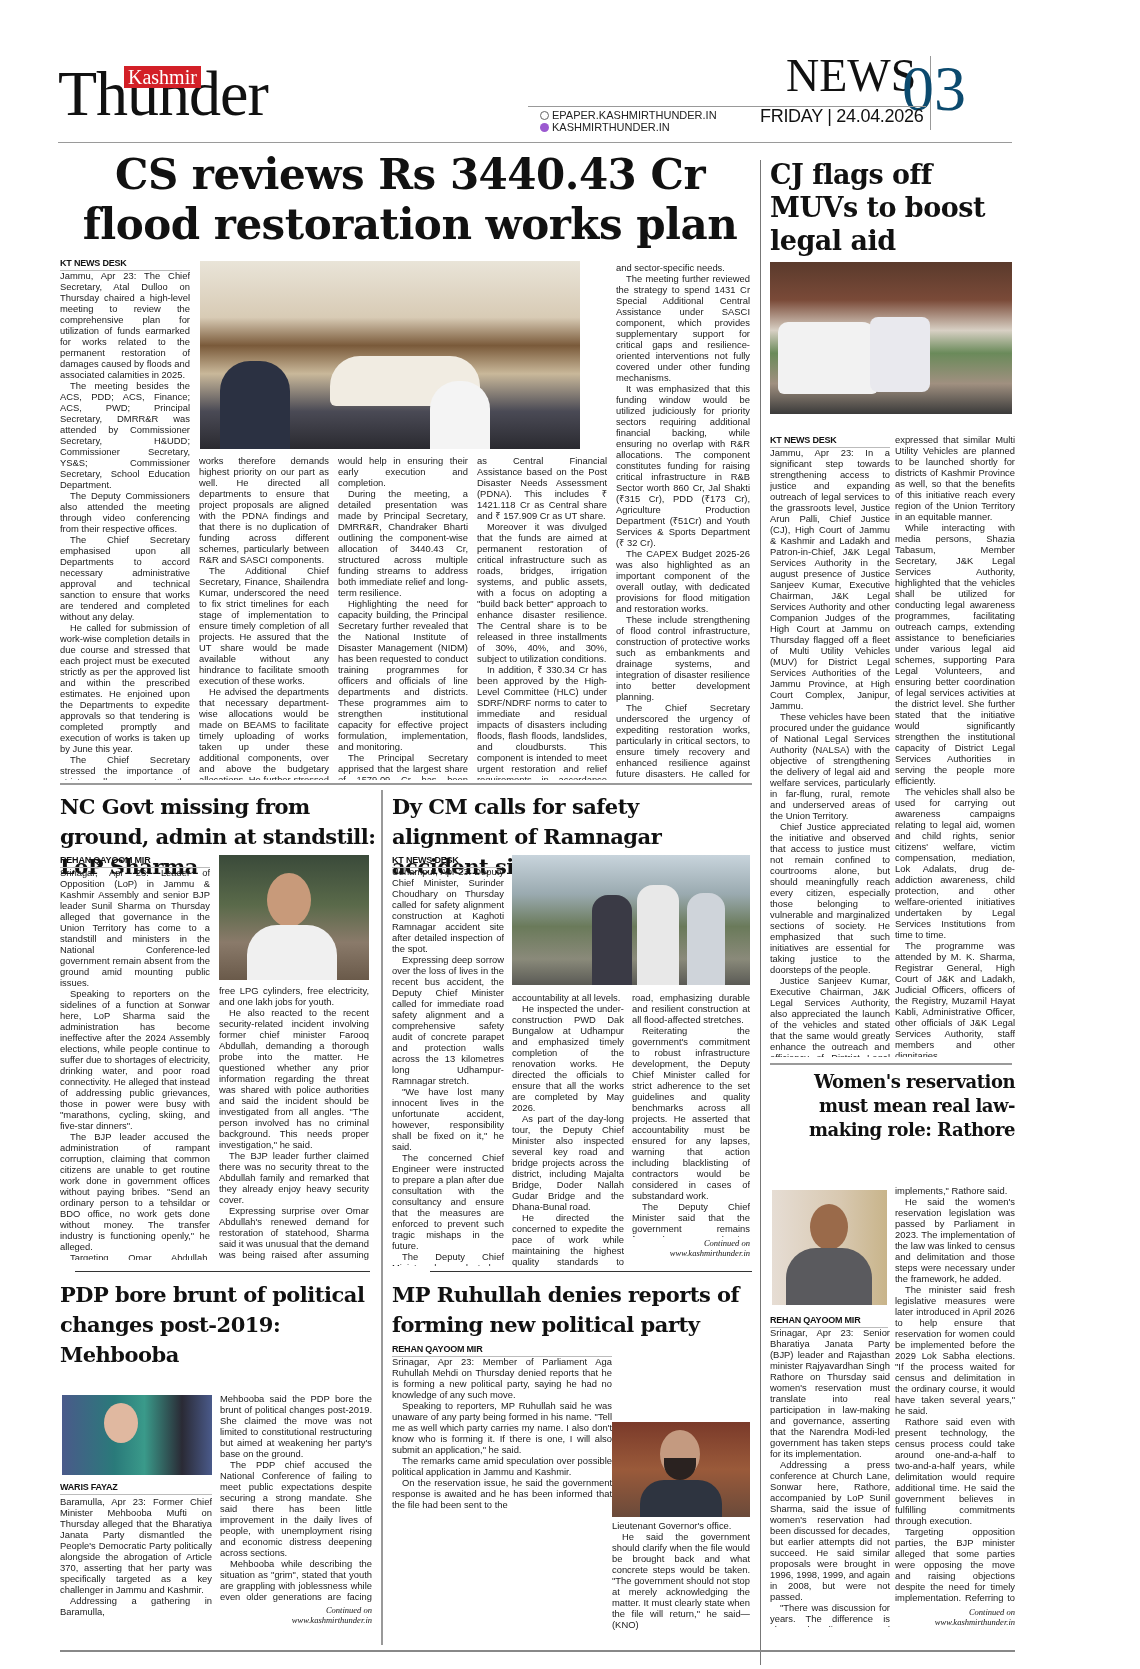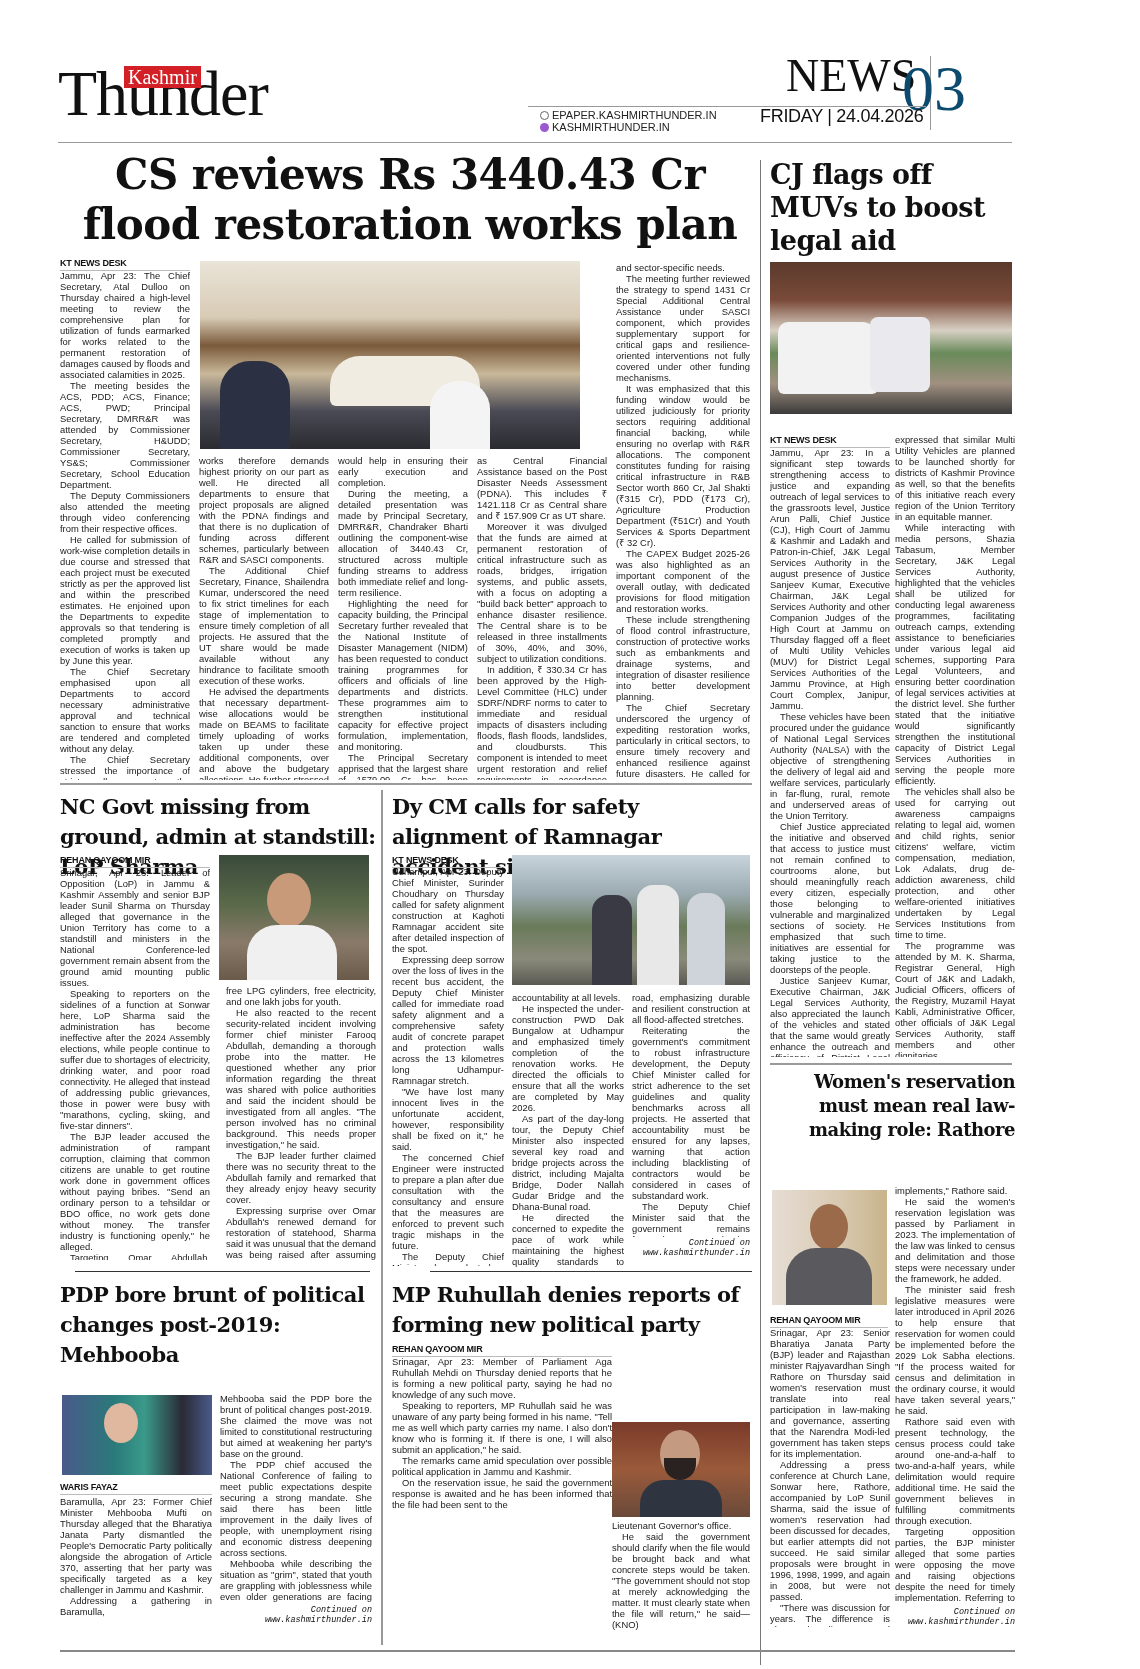--- a/index.html
+++ b/index.html
@@ -7,21 +7,21 @@
 body{position:relative;font-family:"DejaVu Serif",serif;color:#111}
 .abs{position:absolute}
 .hr{position:absolute;background:#9a9a9a;height:2px}
 .vr{position:absolute;background:#777;width:1px}
 .serif-head{font-family:"DejaVu Serif",serif;font-weight:bold;color:#111;letter-spacing:-0.5px}
 .byline{font-family:"Liberation Sans",sans-serif;font-weight:bold;font-size:9px;letter-spacing:-0.2px;border-bottom:1px solid #bbb;padding-bottom:2px}
 .col{position:absolute;font-family:"Liberation Sans",sans-serif;font-size:9.4px;line-height:11px;text-align:justify;color:#1a1a1a;overflow:hidden}
 .col p{text-indent:10px}
 .col p.first{text-indent:0}
 .photo{position:absolute;overflow:hidden}
-.cont{font-family:Liberation Mono, monospace;font-style:italic;font-size:8.5px;text-align:right;line-height:10px}
+.cont{font-family:Liberation Serif, serif;font-style:italic;font-size:8.5px;text-align:right;line-height:10px}
 
 .kashmir{position:absolute;left:124px;top:66px;background:#d32027;color:#fff;font-family:"Liberation Serif",serif;font-size:20px;padding:0 4px;line-height:22px}
 .thunder{position:absolute;left:58px;top:62px;font-family:"Liberation Serif",serif;font-size:64px;line-height:64px;letter-spacing:-1px}
 .news{position:absolute;left:786px;top:52px;font-family:"Liberation Serif",serif;font-size:46px;line-height:48px}
 .pgno{position:absolute;left:902px;top:56px;font-family:"Liberation Serif",serif;font-size:64px;line-height:66px;color:#0c4a6e}
 .date{position:absolute;left:760px;top:106px;font-family:"Liberation Sans",sans-serif;font-size:18px;letter-spacing:-0.3px}
 .site{position:absolute;font-family:"Liberation Sans",sans-serif;font-size:11px;color:#222}
 .site .ic{display:inline-block;width:9px;height:9px;border-radius:50%;margin-right:3px;vertical-align:-1px}
 </style>
 </head>
@@ -49,22 +49,22 @@
   <div class="abs byline" style="left:60px;top:258px;width:130px">KT NEWS DESK</div>
   <div class="photo" style="left:200px;top:261px;width:380px;height:188px;background:linear-gradient(180deg,#e9e4d8 0%,#d8cbb5 30%,#7a5a3a 45%,#c9b89a 60%,#4a4a55 80%,#2a2a30 100%)">
     <div class="abs" style="left:130px;top:95px;width:150px;height:50px;background:#f1ece2;border-radius:30px 30px 6px 6px"></div>
     <div class="abs" style="left:20px;top:100px;width:70px;height:88px;background:#2b3142;border-radius:30px 30px 0 0"></div>
     <div class="abs" style="left:230px;top:120px;width:60px;height:68px;background:#f4f4f4;border-radius:28px 28px 0 0"></div>
   </div>
   <div class="col" style="left:60px;top:270px;width:130px;height:510px">
     <p class="first">Jammu, Apr 23: The Chief Secretary, Atal Dulloo on Thursday chaired a high-level meeting to review the comprehensive plan for utilization of funds earmarked for works related to the permanent restoration of damages caused by floods and associated calamities in 2025.</p>
     <p>The meeting besides the ACS, PDD; ACS, Finance; ACS, PWD; Principal Secretary, DMRR&amp;R was attended by Commissioner Secretary, H&amp;UDD; Commissioner Secretary, YS&amp;S; Commissioner Secretary, School Education Department.</p>
     <p>The Deputy Commissioners also attended the meeting through video conferencing from their respective offices.</p>
+    <p>The Chief Secretary emphasised upon all Departments to accord necessary administrative approval and technical sanction to ensure that works are tendered and completed without any delay.</p>
     <p>He called for submission of work-wise completion details in due course and stressed that each project must be executed strictly as per the approved list and within the prescribed estimates. He enjoined upon the Departments to expedite approvals so that tendering is completed promptly and execution of works is taken up by June this year.</p>
-    <p>The Chief Secretary emphasised upon all Departments to accord necessary administrative approval and technical sanction to ensure that works are tendered and completed without any delay.</p>
     <p>The Chief Secretary stressed the importance of strict adherence to the guidelines issued by the Disaster Management Division, Ministry of Home Affairs (MHA) for recovery and reconstruction. He observed that the Ministry is going to have its focus on the execution of these</p>
   </div>
   <div class="col" style="left:199px;top:455px;width:130px;height:325px">
     <p class="first">works therefore demands highest priority on our part as well. He directed all departments to ensure that project proposals are aligned with the PDNA findings and that there is no duplication of funding across different schemes, particularly between R&amp;R and SASCI components.</p>
     <p>The Additional Chief Secretary, Finance, Shailendra Kumar, underscored the need to fix strict timelines for each stage of implementation to ensure timely completion of all projects. He assured that the UT share would be made available without any hindrance to facilitate smooth execution of these works.</p>
     <p>He advised the departments that necessary department-wise allocations would be made on BEAMS to facilitate timely uploading of works taken up under these additional components, over and above the budgetary allocations. He further stressed that this</p>
   </div>
   <div class="col" style="left:338px;top:455px;width:130px;height:325px">
     <p class="first">would help in ensuring their early execution and completion.</p>
     <p>During the meeting, a detailed presentation was made by Principal Secretary, DMRR&amp;R, Chandraker Bharti outlining the component-wise allocation of 3440.43 Cr, structured across multiple funding streams to address both immediate relief and long-term resilience.</p>
@@ -120,21 +120,21 @@
     <p class="first">Srinagar, Apr 23: Leader of Opposition (LoP) in Jammu &amp; Kashmir Assembly and senior BJP leader Sunil Sharma on Thursday alleged that governance in the Union Territory has come to a standstill and ministers in the National Conference-led government remain absent from the ground amid mounting public issues.</p>
     <p>Speaking to reporters on the sidelines of a function at Sonwar here, LoP Sharma said the administration has become ineffective after the 2024 Assembly elections, while people continue to suffer due to shortages of electricity, drinking water, and poor road connectivity. He alleged that instead of addressing public grievances, those in power were busy with "marathons, cycling, skiing, and five-star dinners".</p>
     <p>The BJP leader accused the administration of rampant corruption, claiming that common citizens are unable to get routine work done in government offices without paying bribes. "Send an ordinary person to a tehsildar or BDO office, no work gets done without money. The transfer industry is functioning openly," he alleged.</p>
     <p>Targeting Omar Abdullah, Sharma said the Chief Minister is holding several departments but has failed to review their functioning. "He has around 17 departments, but no review meeting has been held so far," he said.</p>
 
   </div>
   <div class="photo" style="left:219px;top:855px;width:150px;height:125px;background:linear-gradient(180deg,#3a4a3a 0%,#5a6a4a 40%,#8a7a6a 70%,#6a5a4a 100%)">
     <div class="abs" style="left:48px;top:18px;width:44px;height:54px;background:#c89a7a;border-radius:50%"></div>
     <div class="abs" style="left:28px;top:70px;width:90px;height:55px;background:#f0f0f0;border-radius:30px 30px 0 0"></div>
   </div>
-  <div class="col" style="left:226px;top:985px;width:150px;height:275px">
+  <div class="col" style="left:219px;top:985px;width:150px;height:275px">
     <p class="first">free LPG cylinders, free electricity, and one lakh jobs for youth.</p>
     <p>He also reacted to the recent security-related incident involving former chief minister Farooq Abdullah, demanding a thorough probe into the matter. He questioned whether any prior information regarding the threat was shared with police authorities and said the incident should be investigated from all angles. "The person involved has no criminal background. This needs proper investigation," he said.</p>
     <p>The BJP leader further claimed there was no security threat to the Abdullah family and remarked that they already enjoy heavy security cover.</p>
     <p>Expressing surprise over Omar Abdullah's renewed demand for restoration of statehood, Sharma said it was unusual that the demand was being raised after assuming office as Chief Minister. "I am surprised that Omar Abdullah became Chief Minister first and then started demanding statehood," he said—(KNO)</p>
   </div>
 </article>
 
 <div class="vr" style="left:381px;top:790px;height:855px;background:#999;width:2px"></div>
 <div class="hr" style="left:75px;top:1271px;width:295px;height:1px;background:#333"></div>
 

